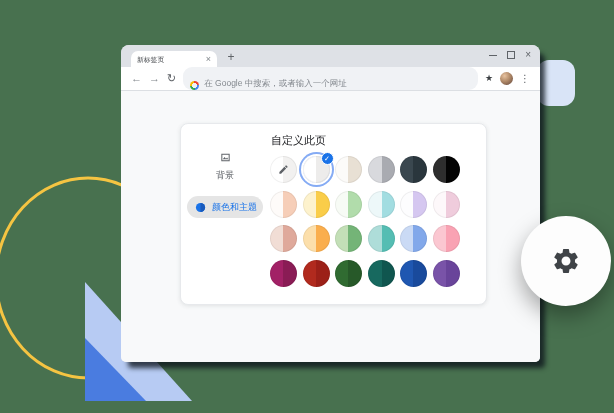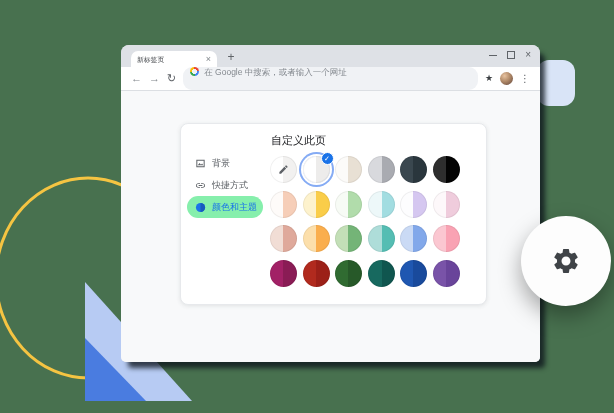--- a/index.html
+++ b/index.html
@@ -17,37 +17,37 @@
   .tab-close{font-size:9px;color:#80868B;line-height:1;}
   .newtab{position:absolute;left:102px;top:4px;width:16px;height:16px;display:flex;align-items:center;justify-content:center;
     font-size:12px;color:#5F6368;}
   .winctl{position:absolute;right:9px;top:4px;display:flex;align-items:center;gap:10px;height:12px;}
   .ic-min{width:8px;height:1px;background:#5F6368;display:inline-block;}
   .ic-max{width:6px;height:6px;border:1px solid #5F6368;display:inline-block;}
   .ic-x{font-size:10px;color:#5F6368;line-height:1;}
   .toolbar{height:24px;background:#FFFFFF;display:flex;align-items:center;padding:0 10px;gap:7px;border-bottom:1px solid #DCDFE3;box-sizing:border-box;}
   .nav-ic{font-size:11px;color:#80868B;line-height:1;}
   .nav-ic.reload{color:#5F6368;}
-  .urlbar{flex:1;height:23px;border-radius:9px;background:#F0F2F5;display:flex;align-items:flex-start;padding:0 7px;gap:5px;overflow:hidden;}
+  .urlbar{flex:1;height:23px;border-radius:9px;background:#F0F2F5;display:flex;align-items:flex-end;padding:0 7px;gap:5px;overflow:hidden;}
   .g-logo{width:9px;height:9px;border-radius:50%;flex:0 0 auto;
     background:radial-gradient(circle,#F0F2F5 0 2.4px,rgba(0,0,0,0) 2.5px),
     conic-gradient(#EA4335 0 25%,#4285F4 25% 50%,#34A853 50% 75%,#FBBC05 75% 100%);}
   .url-text{font-size:8.5px;color:#84898F;white-space:nowrap;overflow:hidden;}
   .star-ic{font-size:9px;color:#3C4043;line-height:1;}
   .avatar{width:13px;height:13px;border-radius:50%;flex:0 0 auto;
     background:radial-gradient(circle at 35% 30%,#E8C3A0 0%,#B08968 45%,#5D4037 100%);}
   .menu-ic{font-size:10px;color:#5F6368;line-height:1;}
   .content{position:relative;height:271px;background:#F8F9FA;}
   
   .card{position:absolute;left:59px;top:32px;width:307px;height:182px;background:#FFFFFF;border:1px solid #E7E9EC;
     border-radius:8px;box-shadow:0 1px 4px rgba(60,64,67,0.12);box-sizing:border-box;}
   .card-title{position:absolute;left:90px;top:9px;font-size:11px;color:#202124;text-align:center;}
   .side-item{position:absolute;left:6px;width:76px;height:22px;display:flex;align-items:center;gap:6px;padding:0 8px;
     box-sizing:border-box;border-radius:11px;font-size:9px;color:#5F6368;white-space:nowrap;}
-  .side-item.sel{background:#86efac;color:#1A73E8;}
+  .side-item.sel{background:#e5e5e5;color:#1A73E8;}
   .side-item svg{flex:0 0 auto;}
   
   .swatch-grid{position:absolute;left:89px;top:32px;display:grid;grid-template-columns:repeat(6,27px);
     grid-auto-rows:27px;column-gap:5.5px;row-gap:7.5px;}
   .swatch{position:relative;width:27px;height:27px;border-radius:50%;box-shadow:inset 0 0 0 1px rgba(0,0,0,0.06);
     display:flex;align-items:center;justify-content:center;}
   .swatch.selected{box-shadow:inset 0 0 0 1px rgba(0,0,0,0.06),0 0 0 2px #FFFFFF,0 0 0 4px #85ABF4;}
   .badge{position:absolute;top:-4px;right:-4px;width:11px;height:11px;border-radius:50%;background:#1A73E8;
     border:1.5px solid #FFFFFF;color:#FFFFFF;font-size:7px;line-height:11px;text-align:center;}
   
@@ -94,34 +94,28 @@
       </div>
       <span class="star-ic">★</span>
       <span class="avatar"></span>
       <span class="menu-ic">⋮</span>
     </div>
 
     <div class="content">
       <div class="card">
         <div class="card-title">自定义此页</div>
 
-        <div class="side-item" style="top:28px;">
+        <div class="side-item" style="top:28px;flex-direction:column;">
           <svg width="11" height="11" viewBox="0 0 24 24">
             <path fill="none" stroke="#5F6368" stroke-width="2.2" d="M4 5h16v14H4z"></path>
             <path fill="#5F6368" d="M6 16l4-5 3 3.5L15.5 12l2.5 4z"></path>
           </svg>
           <span>背景</span>
         </div>
 
-        <div class="side-item" style="top:50px;">
-          <svg width="11" height="11" viewBox="0 0 24 24">
-            <path fill="#5F6368" d="M3.9 12c0-1.71 1.39-3.1 3.1-3.1h4V7H7c-2.76 0-5 2.24-5 5s2.24 5 5 5h4v-1.9H7c-1.71 0-3.1-1.39-3.1-3.1zM8 13h8v-2H8v2zm9-6h-4v1.9h4c1.71 0 3.1 1.39 3.1 3.1s-1.39 3.1-3.1 3.1h-4V17h4c2.76 0 5-2.24 5-5s-2.24-5-5-5z"></path>
-          </svg>
-          <span>快捷方式</span>
-        </div>
 
         <div class="side-item sel" style="top:72px;">
           <svg width="11" height="11" viewBox="0 0 24 24">
             <circle cx="12" cy="12" r="10" fill="#1A73E8"></circle>
             <path d="M12 2a10 10 0 0 1 0 20z" fill="#185ABC"></path>
           </svg>
           <span>颜色和主题</span>
         </div>
 
         <div class="swatch-grid" id="swatch-grid">

